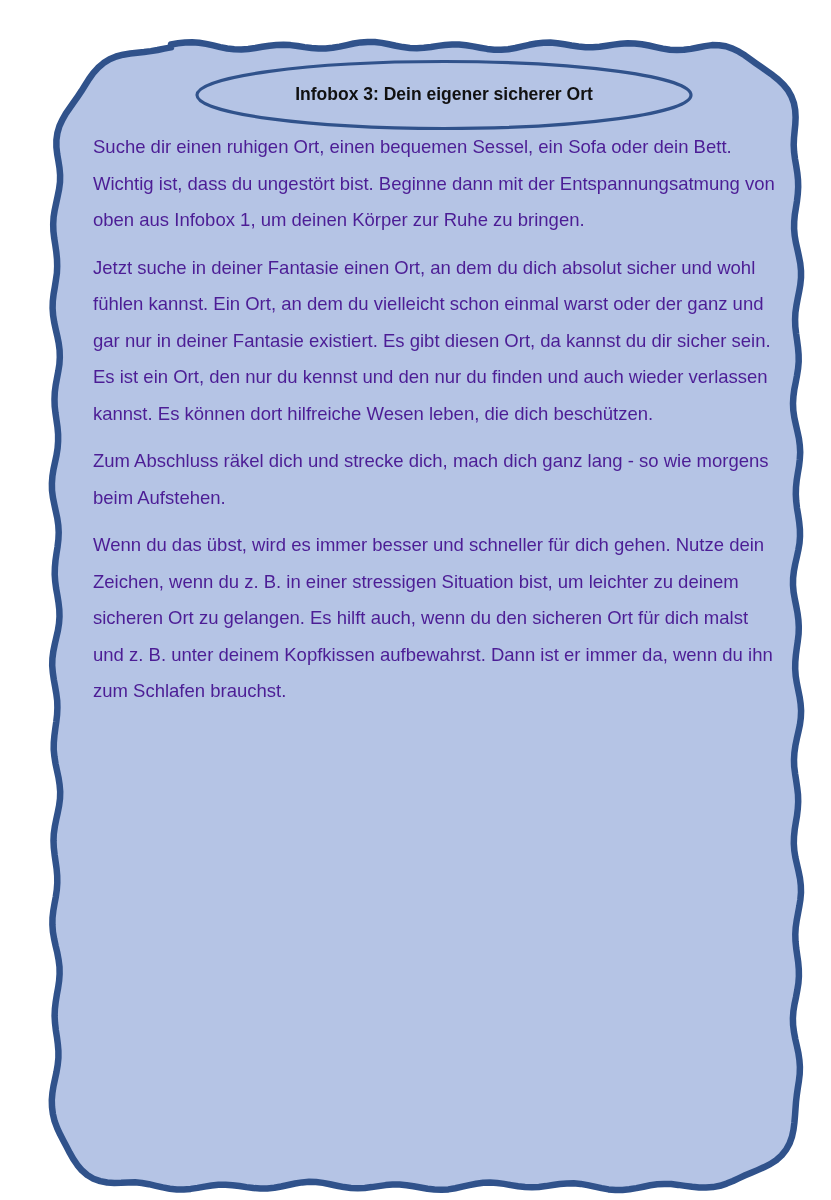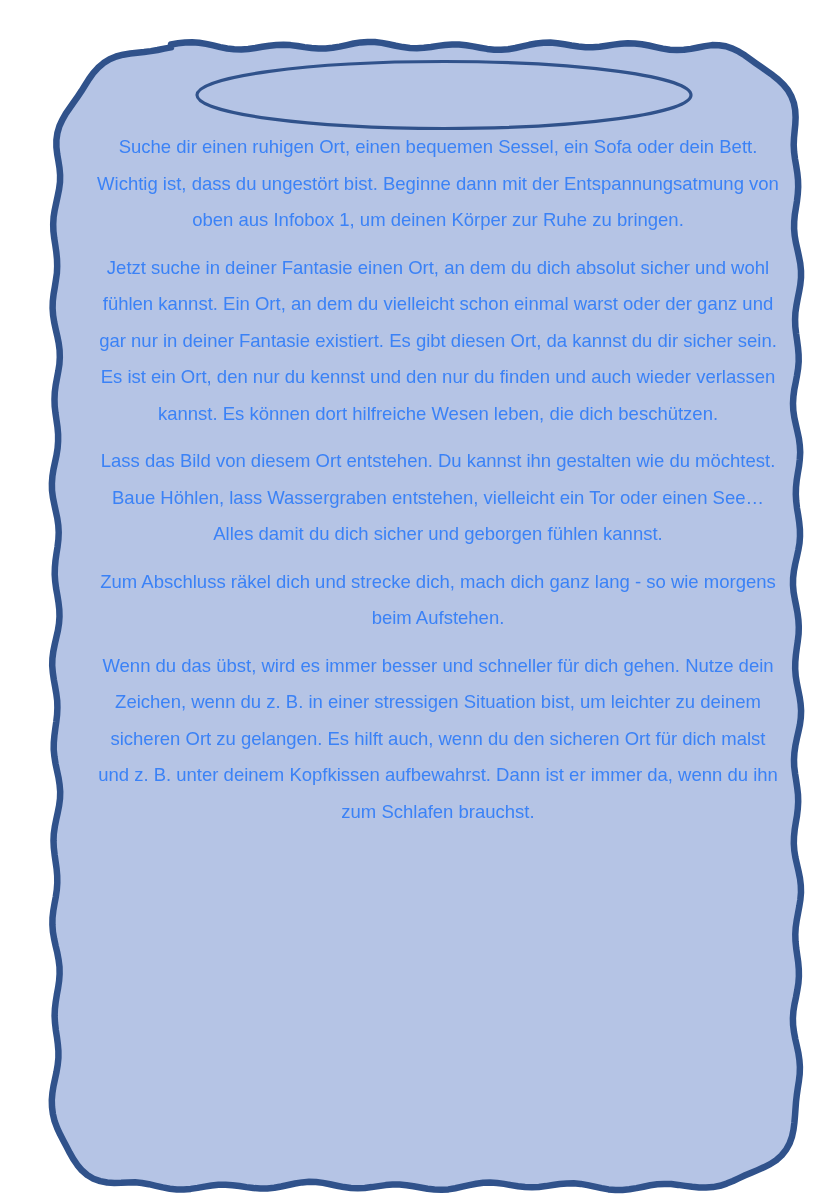--- a/index.html
+++ b/index.html
@@ -37,36 +37,36 @@
   .content {
     position: absolute;
     left: 93px;
     top: 129px;
     width: 690px;
   }
   .content p {
     margin: 0 0 11px 0;
     font-size: 18.5px;
     line-height: 36.5px;
-    color: #3b82f6;
-    text-align: center;
+    color: #4c1d95;
+    text-align: left;
   }
 </style>
 </head>
 <body style="background: rgb(255, 255, 255);">
 
 <div class="page">
 
   <svg class="blob-svg" viewBox="0 0 831 1200" xmlns="http://www.w3.org/2000/svg" aria-hidden="true">
     <path id="blob-path" stroke-linejoin="round" stroke-linecap="round" d="M171.0 44.5 L178.0 43.3 L185.1 42.5 L192.1 42.2 L199.1 42.7 L206.1 43.9 L213.2 45.4 L220.2 47.1 L227.2 48.5 L234.2 49.3 L241.3 49.5 L248.3 49.0 L255.3 48.0 L262.3 46.8 L269.4 45.7 L276.4 44.9 L283.4 44.7 L290.4 45.1 L297.5 46.0 L304.5 47.1 L311.5 48.0 L318.6 48.6 L325.6 48.5 L332.6 47.8 L339.6 46.6 L346.7 45.1 L353.7 43.5 L360.7 42.4 L367.7 41.9 L374.8 42.0 L381.8 42.9 L388.8 44.3 L395.8 45.8 L402.9 47.1 L409.9 47.9 L416.9 48.2 L423.9 47.8 L431.0 47.0 L438.0 45.9 L445.0 45.0 L452.1 44.5 L459.1 44.6 L466.1 45.3 L473.1 46.4 L480.2 47.7 L487.2 48.9 L494.2 49.7 L501.2 49.8 L508.3 49.2 L515.3 48.0 L522.3 46.4 L529.3 44.8 L536.4 43.5 L543.4 42.7 L550.4 42.6 L557.4 43.2 L564.5 44.3 L571.5 45.5 L578.5 46.5 L585.6 47.2 L592.6 47.2 L599.6 46.7 L606.6 45.7 L613.7 44.6 L620.7 43.7 L627.7 43.2 L634.7 43.4 L641.8 44.2 L648.8 45.5 L655.8 47.1 L662.8 48.6 L669.9 49.7 L676.9 50.1 L683.9 49.8 L690.9 48.9 L698.0 47.5 L705.0 46.1 L705.0 46.1 L712.0 45.1 L719.0 45.2 L725.9 46.3 L732.6 48.6 L738.9 51.7 L744.8 55.3 L750.4 59.3 L755.9 63.3 L761.4 67.2 L767.0 71.2 L772.7 75.2 L778.2 79.6 L783.4 84.6 L787.9 90.1 L791.4 96.4 L793.9 103.1 L795.2 110.2 L795.6 117.3 L795.3 124.4 L794.6 131.3 L794.0 138.0 L794.0 138.0 L793.7 145.0 L794.1 152.0 L795.0 159.0 L796.2 165.9 L797.3 172.9 L798.0 179.9 L798.2 186.9 L797.8 193.9 L797.0 200.9 L795.9 207.9 L794.8 214.8 L794.2 221.8 L794.1 228.8 L794.7 235.8 L795.9 242.8 L797.5 249.8 L799.0 256.8 L800.3 263.7 L801.0 270.7 L801.0 277.7 L800.3 284.7 L799.1 291.7 L797.7 298.7 L796.4 305.7 L795.4 312.6 L795.1 319.6 L795.3 326.6 L796.1 333.6 L797.1 340.6 L798.0 347.6 L798.6 354.6 L798.7 361.5 L798.1 368.5 L797.0 375.5 L795.7 382.5 L794.3 389.5 L793.4 396.5 L793.0 403.4 L793.3 410.4 L794.3 417.4 L795.8 424.4 L797.4 431.4 L798.9 438.4 L799.8 445.4 L800.2 452.3 L799.8 459.3 L799.0 466.3 L797.8 473.3 L796.7 480.3 L796.0 487.3 L795.8 494.3 L796.2 501.2 L797.0 508.2 L798.2 515.2 L799.2 522.2 L799.9 529.2 L800.0 536.2 L799.5 543.2 L798.3 550.1 L796.8 557.1 L795.2 564.1 L793.9 571.1 L793.1 578.1 L793.0 585.1 L793.6 592.1 L794.8 599.0 L796.2 606.0 L797.5 613.0 L798.4 620.0 L798.8 627.0 L798.6 634.0 L797.8 641.0 L796.8 647.9 L795.9 654.9 L795.3 661.9 L795.2 668.9 L795.7 675.9 L796.8 682.9 L798.2 689.9 L799.6 696.8 L800.6 703.8 L801.1 710.8 L800.8 717.8 L799.9 724.8 L798.4 731.8 L796.8 738.8 L795.4 745.7 L794.4 752.7 L794.0 759.7 L794.2 766.7 L795.1 773.7 L796.2 780.7 L797.2 787.7 L798.0 794.6 L798.2 801.6 L797.8 808.6 L797.0 815.6 L795.8 822.6 L794.7 829.6 L794.0 836.6 L793.8 843.5 L794.3 850.5 L795.4 857.5 L797.0 864.5 L798.6 871.5 L800.0 878.5 L800.8 885.4 L801.0 892.4 L800.4 899.4 L799.3 906.4 L798.0 913.4 L796.7 920.4 L795.7 927.4 L795.3 934.3 L795.5 941.3 L796.2 948.3 L797.2 955.3 L798.2 962.3 L798.8 969.3 L798.9 976.3 L798.4 983.2 L797.3 990.2 L796.0 997.2 L794.5 1004.2 L793.4 1011.2 L792.9 1018.2 L793.1 1025.2 L794.0 1032.1 L795.3 1039.1 L796.9 1046.1 L798.4 1053.1 L799.4 1060.1 L799.9 1067.1 L799.7 1074.1 L798.9 1081.0 L797.8 1088.0 L796.8 1095.0 L796.0 1102.0 L796.0 1102.0 L795.5 1108.8 L795.0 1115.7 L794.4 1122.6 L793.5 1129.6 L792.0 1136.6 L789.6 1143.4 L786.1 1149.8 L781.6 1155.4 L776.2 1160.2 L770.2 1164.1 L763.8 1167.3 L757.5 1170.1 L751.3 1172.7 L745.2 1175.3 L739.1 1178.1 L733.0 1181.0 L726.6 1183.6 L719.9 1185.8 L713.0 1187.1 L713.0 1187.1 L706.0 1187.6 L699.1 1187.5 L692.1 1186.8 L685.1 1185.9 L678.2 1184.9 L671.2 1184.1 L664.3 1183.9 L657.3 1184.3 L650.3 1185.3 L643.4 1186.7 L636.4 1188.1 L629.4 1189.3 L622.5 1190.1 L615.5 1190.1 L608.5 1189.4 L601.6 1188.1 L594.6 1186.6 L587.6 1185.1 L580.7 1183.9 L573.7 1183.3 L566.8 1183.4 L559.8 1184.0 L552.8 1185.0 L545.9 1186.1 L538.9 1186.9 L531.9 1187.3 L525.0 1187.0 L518.0 1186.3 L511.0 1185.1 L504.1 1183.9 L497.1 1183.0 L490.1 1182.6 L483.2 1182.8 L476.2 1183.7 L469.3 1185.1 L462.3 1186.7 L455.3 1188.2 L448.4 1189.4 L441.4 1189.8 L434.4 1189.6 L427.5 1188.8 L420.5 1187.5 L413.5 1186.2 L406.6 1185.2 L399.6 1184.6 L392.6 1184.6 L385.7 1185.1 L378.7 1186.1 L371.8 1187.1 L364.8 1187.9 L357.8 1188.2 L350.9 1187.9 L343.9 1187.1 L336.9 1185.7 L330.0 1184.2 L323.0 1182.9 L316.0 1182.0 L309.1 1181.8 L302.1 1182.4 L295.1 1183.5 L288.2 1185.0 L281.2 1186.5 L274.3 1187.8 L267.3 1188.5 L260.3 1188.6 L253.4 1188.0 L246.4 1187.1 L239.4 1186.0 L232.5 1185.2 L225.5 1184.7 L218.5 1184.8 L211.6 1185.5 L204.6 1186.6 L197.6 1187.9 L190.7 1188.9 L183.7 1189.5 L176.8 1189.4 L169.8 1188.7 L162.8 1187.4 L155.9 1185.8 L148.9 1184.2 L141.9 1183.0 L135.0 1182.3 L128.0 1182.4 L128.0 1182.4 L121.2 1182.8 L114.3 1182.9 L107.2 1182.5 L100.2 1181.1 L93.4 1178.7 L87.2 1175.0 L81.8 1170.3 L77.2 1164.8 L73.2 1158.9 L69.8 1152.9 L66.6 1146.8 L63.4 1140.8 L60.2 1134.6 L57.2 1128.1 L54.6 1121.2 L52.9 1114.0 L52.9 1114.0 L52.0 1107.0 L51.8 1100.0 L52.4 1093.0 L53.5 1086.0 L55.0 1079.0 L56.5 1072.0 L57.7 1064.9 L58.4 1057.9 L58.4 1050.9 L57.8 1043.9 L56.9 1036.9 L55.8 1029.9 L55.0 1022.9 L54.6 1015.9 L54.9 1008.9 L55.7 1001.9 L56.8 994.9 L58.1 987.9 L59.1 980.9 L59.6 973.9 L59.5 966.8 L58.6 959.8 L57.3 952.8 L55.6 945.8 L54.1 938.8 L52.9 931.8 L52.4 924.8 L52.5 917.8 L53.3 910.8 L54.5 903.8 L55.8 896.8 L56.8 889.8 L57.3 882.8 L57.2 875.8 L56.6 868.7 L55.6 861.7 L54.6 854.7 L53.8 847.7 L53.5 840.7 L53.8 833.7 L54.8 826.7 L56.2 819.7 L57.7 812.7 L59.1 805.7 L60.0 798.7 L60.2 791.7 L59.6 784.7 L58.5 777.6 L57.0 770.6 L55.5 763.6 L54.4 756.6 L53.7 749.6 L53.8 742.6 L54.4 735.6 L55.3 728.6 L56.3 721.6 L57.1 714.6 L57.4 707.6 L57.2 700.6 L56.3 693.6 L55.1 686.6 L53.8 679.5 L52.8 672.5 L52.2 665.5 L52.4 658.5 L53.3 651.5 L54.7 644.5 L56.3 637.5 L57.9 630.5 L59.0 623.5 L59.5 616.5 L59.3 609.5 L58.5 602.5 L57.4 595.5 L56.1 588.4 L55.2 581.4 L54.7 574.4 L54.9 567.4 L55.5 560.4 L56.5 553.4 L57.6 546.4 L58.4 539.4 L58.7 532.4 L58.3 525.4 L57.3 518.4 L55.8 511.4 L54.3 504.4 L52.9 497.4 L52.0 490.3 L51.9 483.3 L52.4 476.3 L53.5 469.3 L55.0 462.3 L56.5 455.3 L57.6 448.3 L58.1 441.3 L58.1 434.3 L57.5 427.3 L56.5 420.3 L55.5 413.3 L54.7 406.3 L54.5 399.3 L54.8 392.2 L55.7 385.2 L57.0 378.2 L58.3 371.2 L59.4 364.2 L59.8 357.2 L59.6 350.2 L58.7 343.2 L57.3 336.2 L55.7 329.2 L54.2 322.2 L53.1 315.2 L52.6 308.2 L52.8 301.1 L53.6 294.1 L54.8 287.1 L55.9 280.1 L56.9 273.1 L57.2 266.1 L57.0 259.1 L56.3 252.1 L55.3 245.1 L54.2 238.1 L53.4 231.1 L53.2 224.1 L53.6 217.1 L54.7 210.1 L56.2 203.0 L57.7 196.0 L59.1 189.0 L60.0 182.0 L60.1 175.0 L59.5 168.0 L58.4 161.0 L58.4 161.0 L57.2 154.1 L56.4 147.1 L56.4 140.0 L57.4 133.0 L59.4 126.2 L62.3 119.8 L65.8 113.7 L69.8 107.9 L73.8 102.2 L77.7 96.6 L81.5 90.9 L85.2 85.0 L89.0 79.0 L93.2 73.2 L98.0 67.8 L103.5 63.1 L109.6 59.3 L116.2 56.5 L123.1 54.7 L130.2 53.5 L137.2 52.7 L144.1 52.0 L150.9 51.1 L157.5 50.0 L164.2 48.6 L171.0 47.4 Z" fill="#b5c4e5" stroke="#30528b" stroke-width="6.5"></path>
     <ellipse id="title-oval" cx="444" cy="95" rx="247" ry="33.5" fill="none" stroke="#30528b" stroke-width="3.2"></ellipse>
   </svg>
 
+  <h1 class="title">Infobox 3: Dein eigener sicherer Ort</h1>
 
   <div class="content">
     <p>Suche dir einen ruhigen Ort, einen bequemen Sessel, ein Sofa oder dein Bett. Wichtig ist, dass du ungestört bist. Beginne dann mit der Entspannungsatmung von oben aus Infobox 1, um deinen Körper zur Ruhe zu bringen.</p>
     <p>Jetzt suche in deiner Fantasie einen Ort, an dem du dich absolut sicher und wohl fühlen kannst. Ein Ort, an dem du vielleicht schon einmal warst oder der ganz und gar nur in deiner Fantasie existiert. Es gibt diesen Ort, da kannst du dir sicher sein. Es ist ein Ort, den nur du kennst und den nur du finden und auch wieder verlassen kannst. Es können dort hilfreiche Wesen leben, die dich beschützen.</p>
-    <p>Lass das Bild von diesem Ort entstehen. Du kannst ihn gestalten wie du möchtest. Baue Höhlen, lass Wassergraben entstehen, vielleicht ein Tor oder einen See… Alles damit du dich sicher und geborgen fühlen kannst.</p>
     <p>Zum Abschluss räkel dich und strecke dich, mach dich ganz lang - so wie morgens beim Aufstehen.</p>
     <p>Wenn du das übst, wird es immer besser und schneller für dich gehen. Nutze dein Zeichen, wenn du z. B. in einer stressigen Situation bist, um leichter zu deinem sicheren Ort zu gelangen. Es hilft auch, wenn du den sicheren Ort für dich malst und z. B. unter deinem Kopfkissen aufbewahrst. Dann ist er immer da, wenn du ihn zum Schlafen brauchst.</p>
   </div>
 
 </div>
 
 </body></html>

